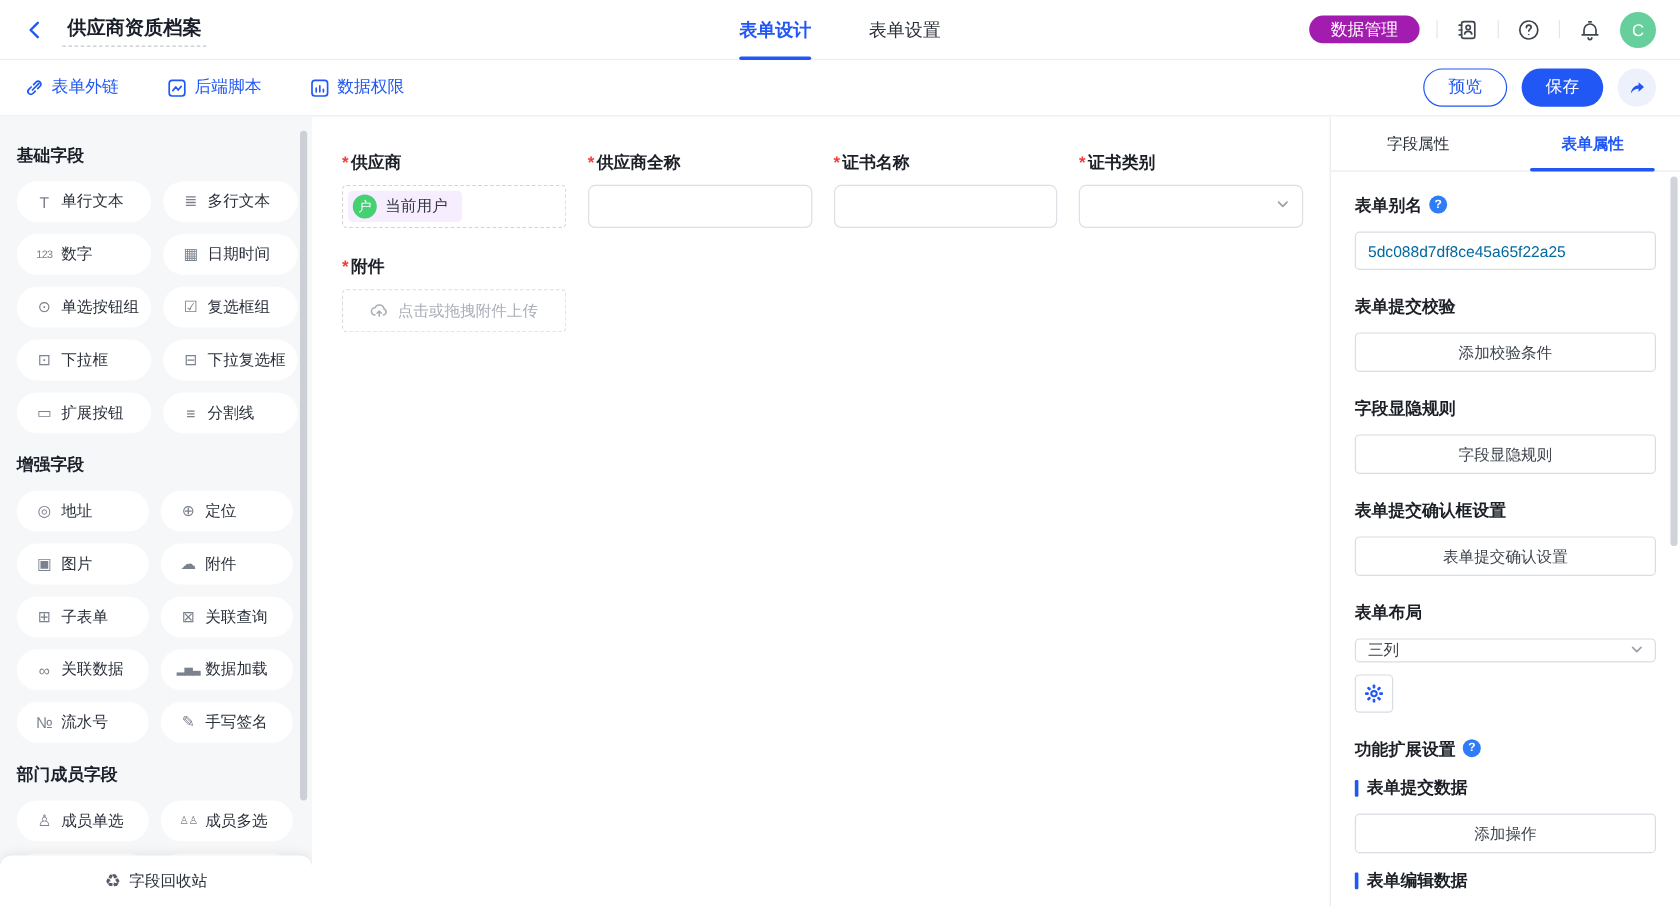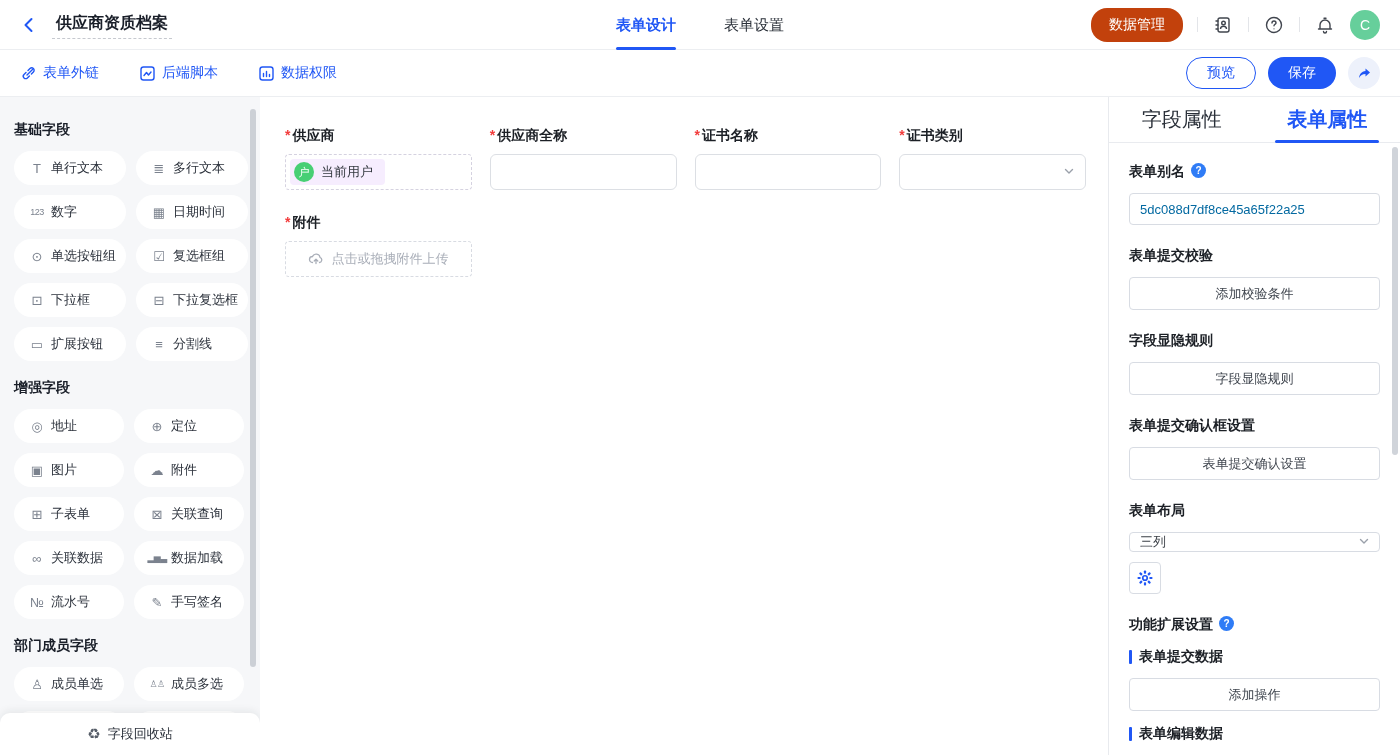--- a/index.html
+++ b/index.html
@@ -9,21 +9,21 @@
 
   
   .header { height:50px; display:flex; align-items:center; padding:0 20px; border-bottom:1px solid #eceef1; position:relative; background:#fff; z-index:5; }
   .back-btn { color:#2057f5; display:flex; align-items:center; margin-right:14px; cursor:pointer; }
   .page-title { font-size:16px; font-weight:700; color:#1a1f29; border-bottom:1px dashed #c6c9cf; padding:2px 4px 4px 4px; }
   .header-tabs { position:absolute; left:50%; transform:translateX(-50%); top:0; height:50px; display:flex; gap:48px; }
   .header-tab { height:50px; display:flex; align-items:center; font-size:15px; color:#2a3039; cursor:pointer; position:relative; }
   .header-tab.active { color:#2057f5; font-weight:600; }
   .header-tab.active::after { content:""; position:absolute; left:0; right:0; bottom:0; height:3px; border-radius:2px; background:#2057f5; }
   .header-right { margin-left:auto; display:flex; align-items:center; gap:14px; }
-  .pill-green { background:#c2410c; color:#fff; font-size:14px; border:none; height:34px; padding:0 18px; border-radius:16px; cursor:pointer; }
+  .pill-green { background:#a21caf; color:#fff; font-size:14px; border:none; height:23px; padding:0 18px; border-radius:16px; cursor:pointer; }
   .v-div { width:1px; height:15px; background:#e3e5e9; }
   .hicon { width:22px; height:22px; display:flex; align-items:center; justify-content:center; color:#40454e; cursor:pointer; }
   .avatar { width:30px; height:30px; border-radius:50%; background:#66cf9b; color:#fff; font-size:14px; display:flex; align-items:center; justify-content:center; cursor:pointer; }
 
   
   .toolbar { height:47px; display:flex; align-items:center; padding:0 20px; border-bottom:1px solid #eceef1; background:#fff; z-index:4; }
   .tool-link { display:flex; align-items:center; gap:6px; color:#2057f5; font-size:14px; margin-right:40px; cursor:pointer; }
   .toolbar-right { margin-left:auto; display:flex; align-items:center; gap:12px; }
   .btn-outline { height:32px; padding:0 20px; border-radius:16px; border:1px solid #2057f5; background:#fff; color:#2057f5; font-size:14px; cursor:pointer; }
   .btn-primary { height:32px; padding:0 20px; border-radius:16px; border:none; background:#2057f5; color:#fff; font-size:14px; cursor:pointer; }
@@ -53,21 +53,21 @@
   .user-tag { display:inline-flex; align-items:center; gap:7px; background:#f6edfe; border-radius:4px; padding:3px 12px 3px 4px; }
   .user-tag .tag-ico { width:20px; height:20px; border-radius:50%; background:#47cf74; color:#fff; font-size:11px; display:flex; align-items:center; justify-content:center; }
   .user-tag .tag-txt { font-size:13px; color:#33383f; }
   .f-select .chev { position:absolute; right:10px; color:#9aa0aa; }
   .f-upload { height:36px; border:1px dashed #d8dbe2; border-radius:4px; display:flex; align-items:center; justify-content:center; gap:7px; color:#a9aeb8; font-size:13px; cursor:pointer; }
   .f-date .cal { position:absolute; right:10px; color:#8a8f99; }
 
   
   .panel { width:292px; border-left:1px solid #e8eaee; background:#fff; position:relative; }
   .panel-tabs { height:46px; display:flex; border-bottom:1px solid #e9ebef; }
-  .panel-tab { flex:1; display:flex; align-items:center; justify-content:center; font-size:20px; color:#2a3039; cursor:pointer; position:relative; }
+  .panel-tab { flex:1; display:flex; align-items:center; justify-content:center; font-size:13px; color:#2a3039; cursor:pointer; position:relative; }
   .panel-tab.active { color:#2057f5; font-weight:600; }
   .panel-tab.active::after { content:""; position:absolute; bottom:-1px; left:50%; transform:translateX(-50%); width:104px; height:3px; border-radius:2px; background:#2057f5; }
   .panel-body { padding:20px 20px 0 20px; }
   .p-label { font-size:14px; font-weight:700; color:#1c2026; display:flex; gap:6px; }
   .help-ico { width:15px; height:15px; border-radius:50%; background:#2f7cf6; color:#fff; font-size:10px; display:flex; align-items:center; justify-content:center; cursor:pointer; }
   .p-input { width:100%; height:32px; border:1px solid #d8dce3; border-radius:4px; padding:0 10px; font-size:13px; color:#0369a1; margin-top:12px; font-family:"Liberation Sans","DejaVu Sans",sans-serif; background:#fff; }
   .p-btn { width:100%; height:33px; border:1px solid #d8dce3; border-radius:4px; background:#fff; font-size:13px; color:#3f454e; margin-top:12px; cursor:pointer; }
   .p-section { margin-top:22px; }
   .layout-row { display:flex; gap:10px; margin-top:12px;flex-direction:column; }
   .p-select { flex:1; height:32px; border:1px solid #d8dce3; border-radius:4px; display:flex; align-items:center; padding:0 10px; font-size:13px; color:#3a3f46; position:relative; cursor:pointer; }

